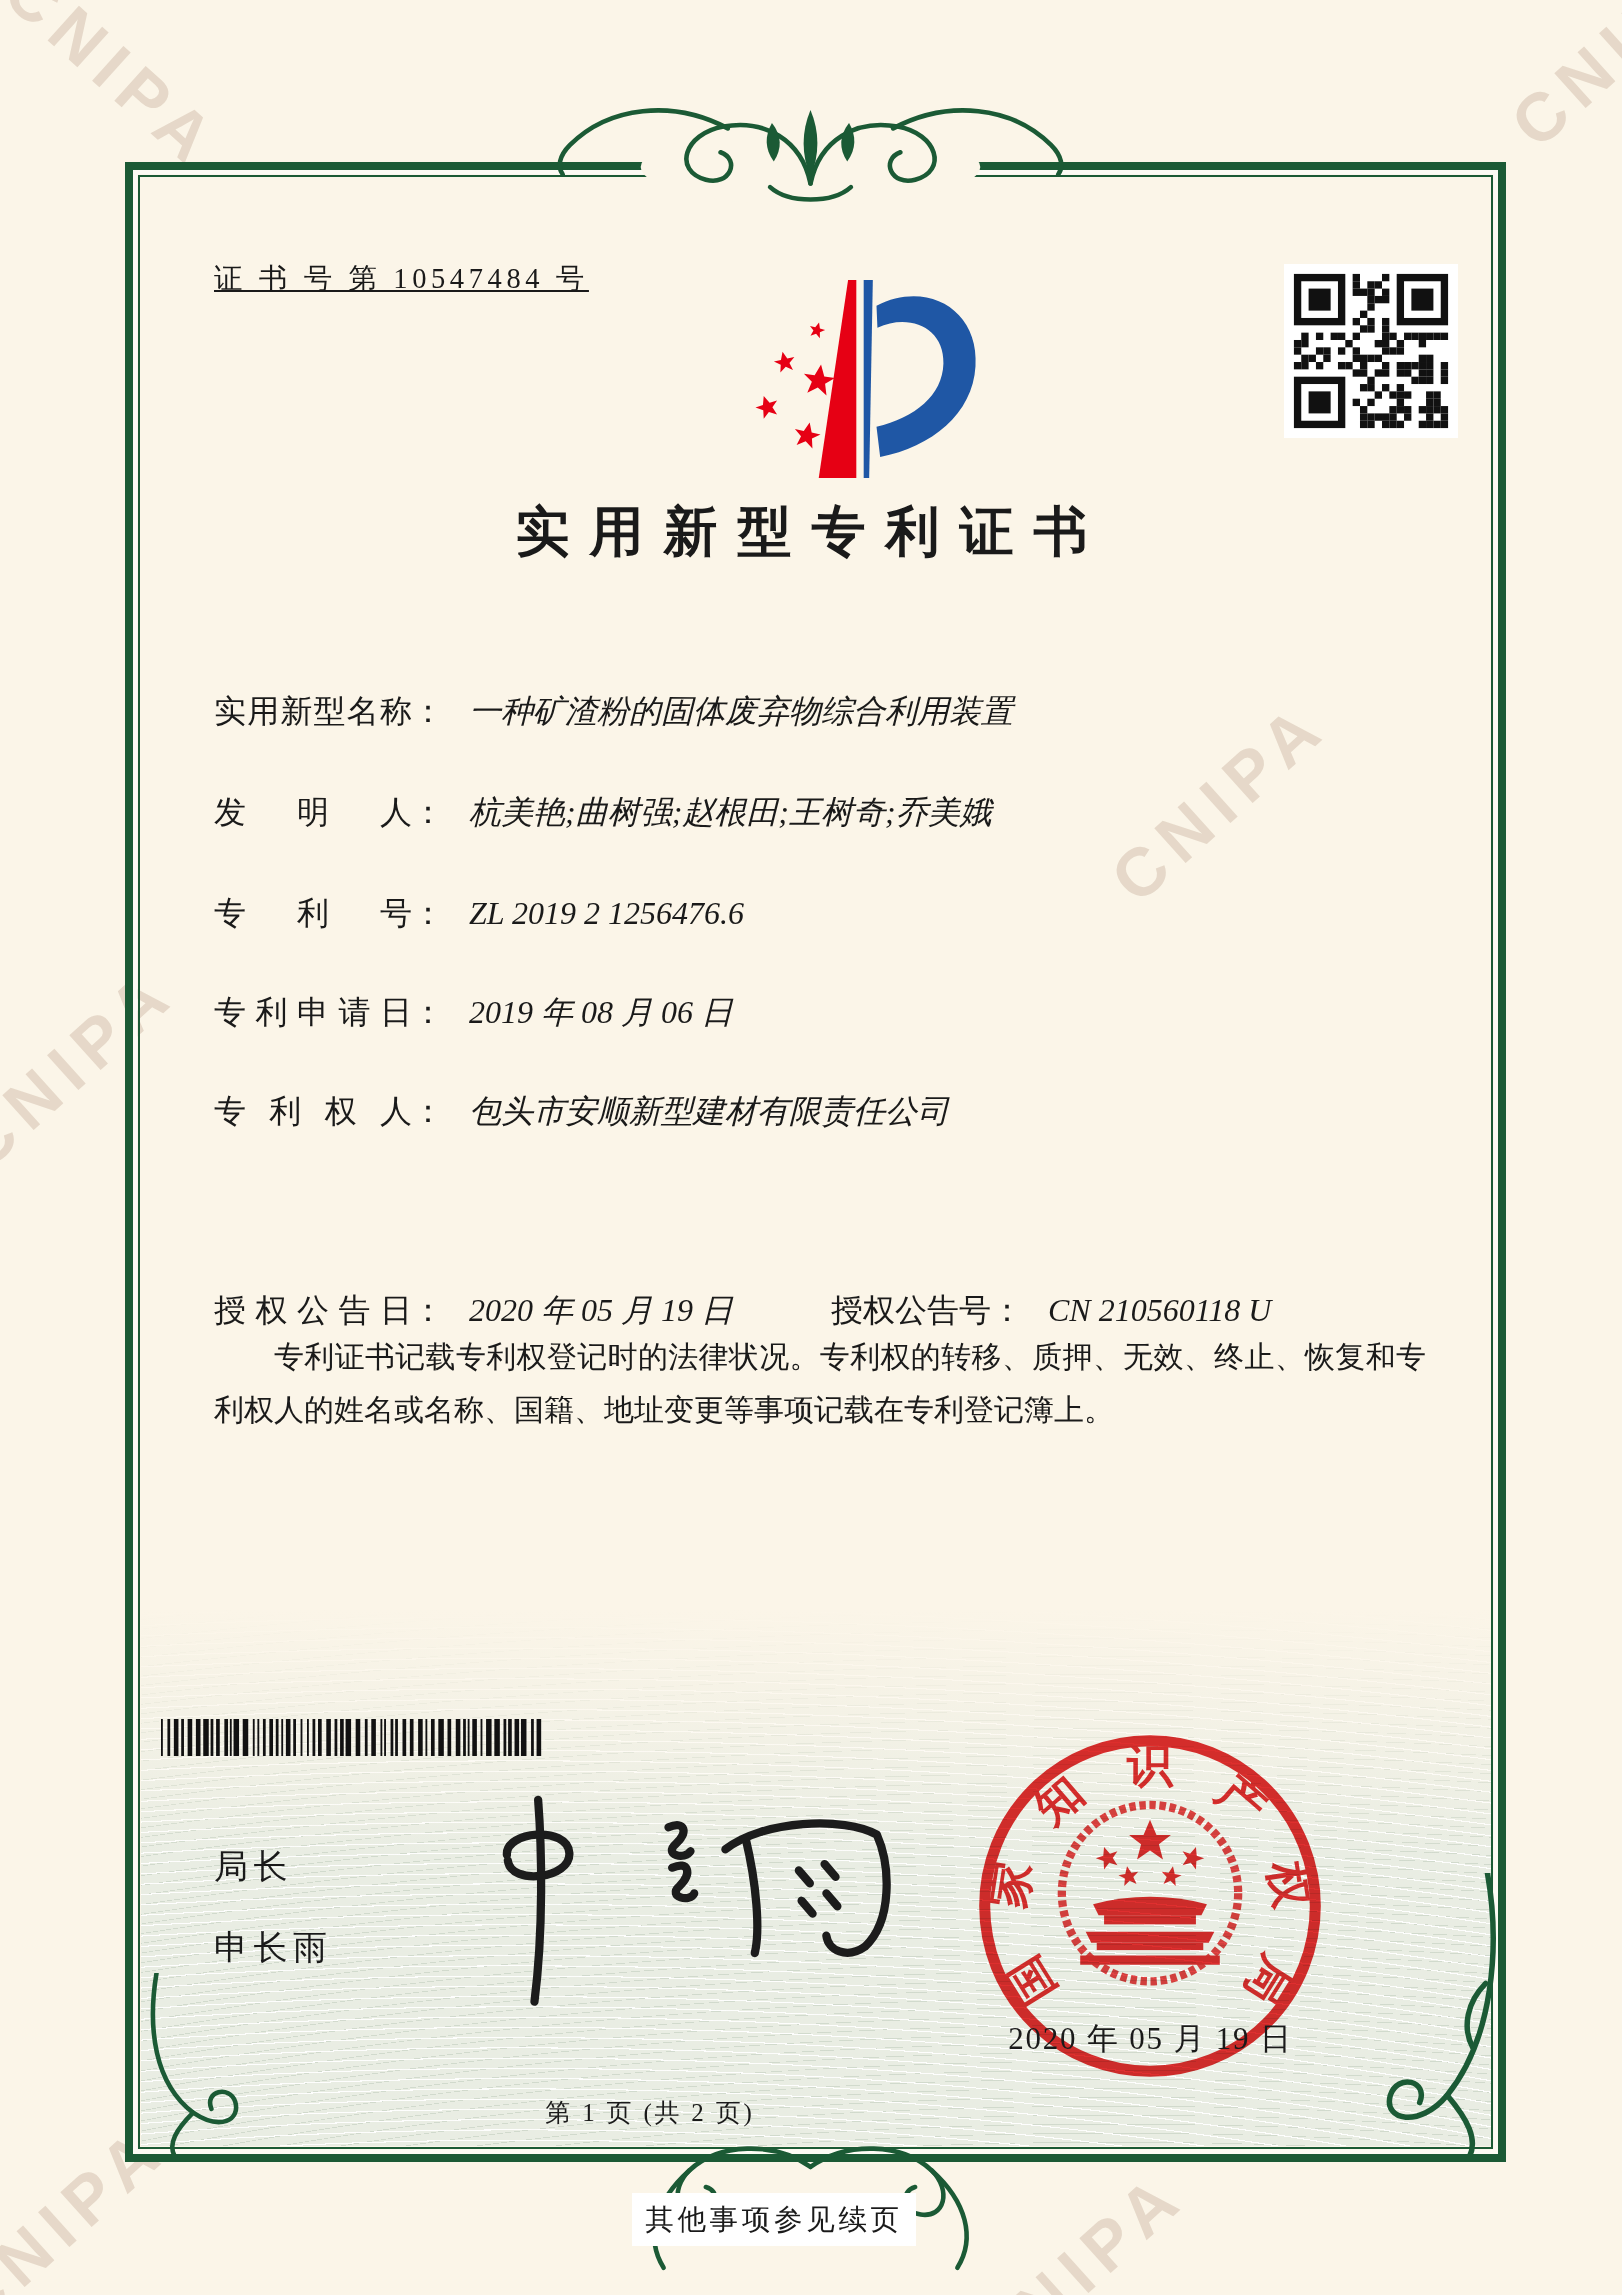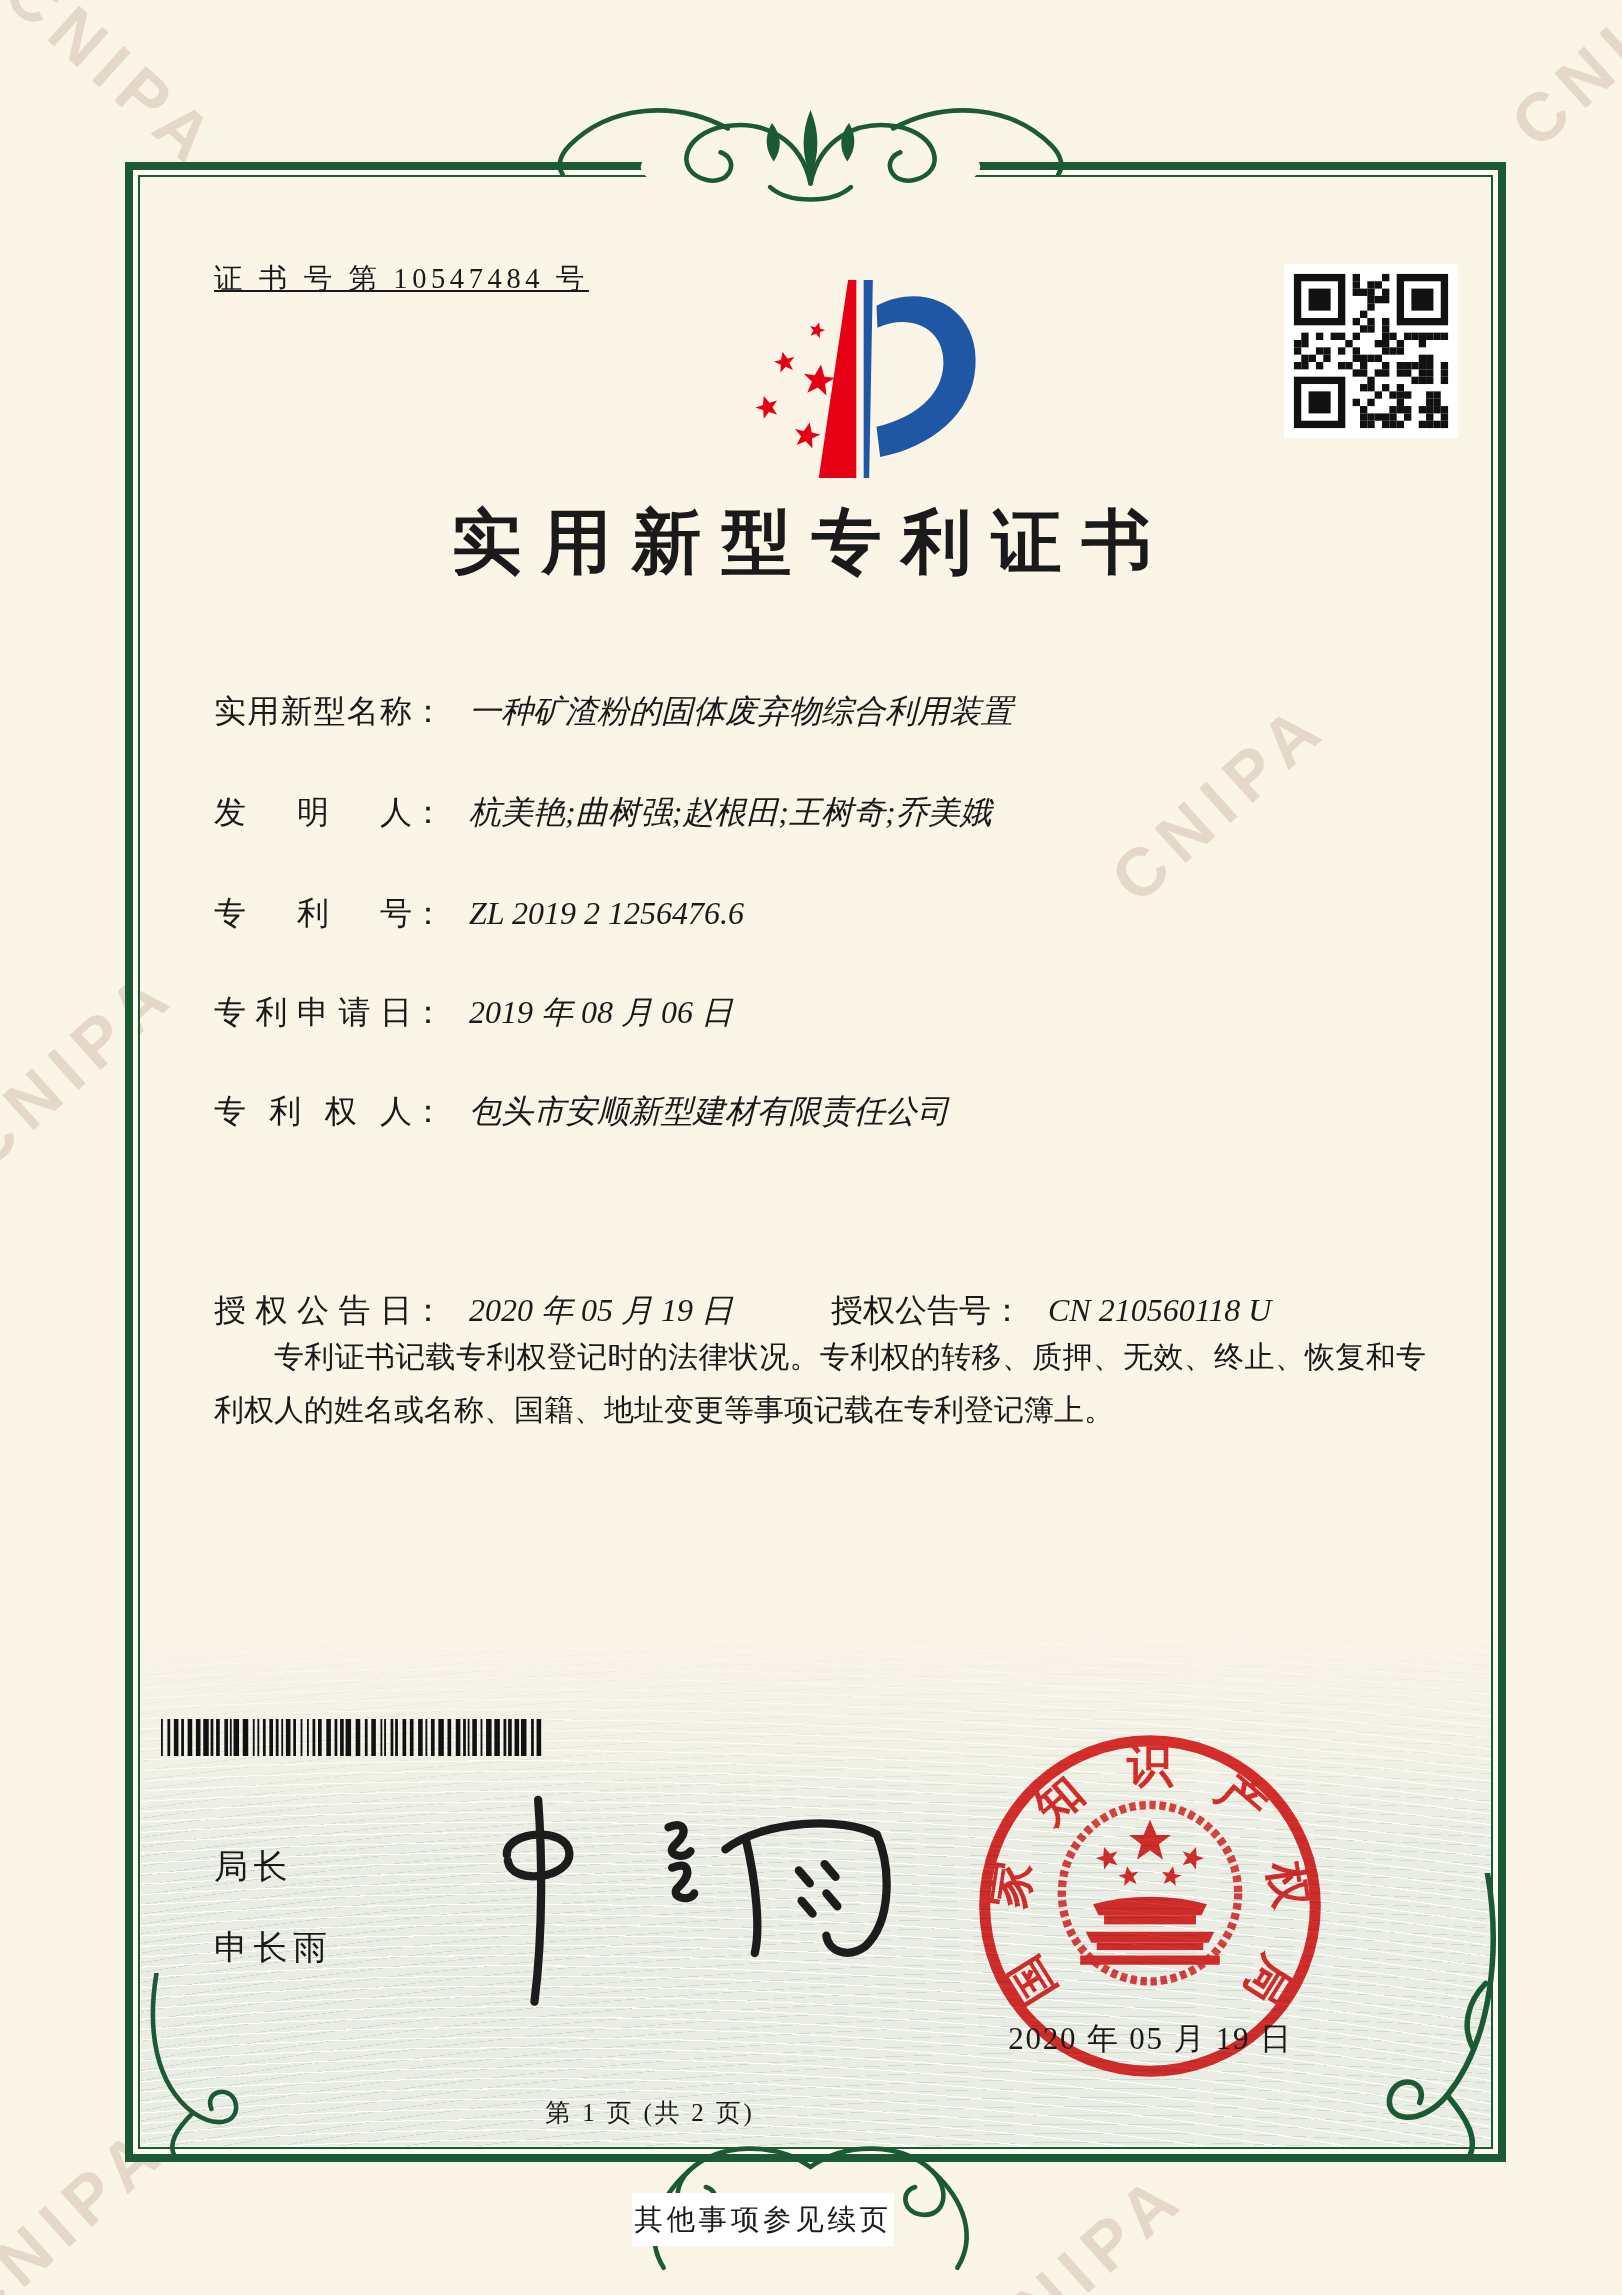--- a/index.html
+++ b/index.html
@@ -37,34 +37,34 @@
       repeating-radial-gradient(ellipse 2020px 753px at 28% 225%, rgba(255,255,255,.95) 0 2.8px, rgba(255,255,255,0) 2.8px 27.5px),
       repeating-radial-gradient(ellipse 2204px 826px at 72% 230%, rgba(203,213,199,.8) 0 1.8px, rgba(255,255,255,0) 1.8px 24px);
   }
   .waves::before{
     content:"";position:absolute;inset:0;
     background:linear-gradient(to bottom, var(--paper) 0%, rgba(251,245,232,.7) 16%, rgba(251,245,232,0) 46%);
   }
   
   .abs{position:absolute;z-index:5;}
   .cert-no{left:214px;top:260px;font-size:28.5px;letter-spacing:4.6px;white-space:nowrap;text-decoration:underline;}
-  .doc-title{left:0;width:1623px;top:496px;text-align:center;font-size:70px;font-weight:bold;letter-spacing:20px;white-space:nowrap;}
+  .doc-title{left:0;width:1623px;top:496px;text-align:center;font-size:54px;font-weight:bold;letter-spacing:20px;white-space:nowrap;}
   .row{left:214px;font-size:32px;white-space:nowrap;line-height:52px;}
   .flabel{display:inline-block;width:198px;text-align:justify;text-align-last:justify;vertical-align:top;}
   .fvalue{margin-left:25px;font-style:italic;}
   .addr-line2{margin-left:230px;}
   .grant-group2{position:absolute;left:617px;top:0;white-space:nowrap;}
   .body-text{left:214px;top:1330px;width:1212px;font-size:30px;line-height:53px;text-align:justify;}
   .body-text p{margin:0;text-indent:2em;}
   .commissioner-title{left:214px;top:1844px;font-size:34px;letter-spacing:5.5px;}
   .commissioner-name{left:214px;top:1925px;font-size:34px;letter-spacing:5.5px;}
   .seal-date{left:921px;top:2018px;width:459px;text-align:center;font-size:31px;z-index:6;letter-spacing:1.8px;}
   .page-info{left:0;width:1300px;top:2096px;text-align:center;font-size:25px;letter-spacing:2.8px;}
   .footer-note{
-    left:632px;top:2193px;width:262px;height:53px;background:#ffffff;
+    left:632px;top:2193px;width:284px;height:53px;background:#ffffff;
     text-align:center;line-height:53px;font-size:28.5px;letter-spacing:3.7px;z-index:6;
   }
   
   .logo{position:absolute;left:728px;top:269px;width:275px;height:243px;z-index:5;}
   .qr-box{position:absolute;left:1284px;top:264px;width:174px;height:174px;background:#fff;z-index:5;
           display:flex;align-items:center;justify-content:center;}
   .barcode{position:absolute;left:161px;top:1719px;width:382px;height:37px;z-index:5;}
   .signature{position:absolute;left:450px;top:1783px;width:459px;height:230px;z-index:5;}
   .seal{position:absolute;left:970px;top:1726px;width:360px;height:360px;z-index:5;opacity:.93;mix-blend-mode:multiply;}
   .seal-char{font-size:50px;font-weight:bold;fill:var(--seal-red);font-family:"Liberation Serif","DejaVu Serif",serif;}

